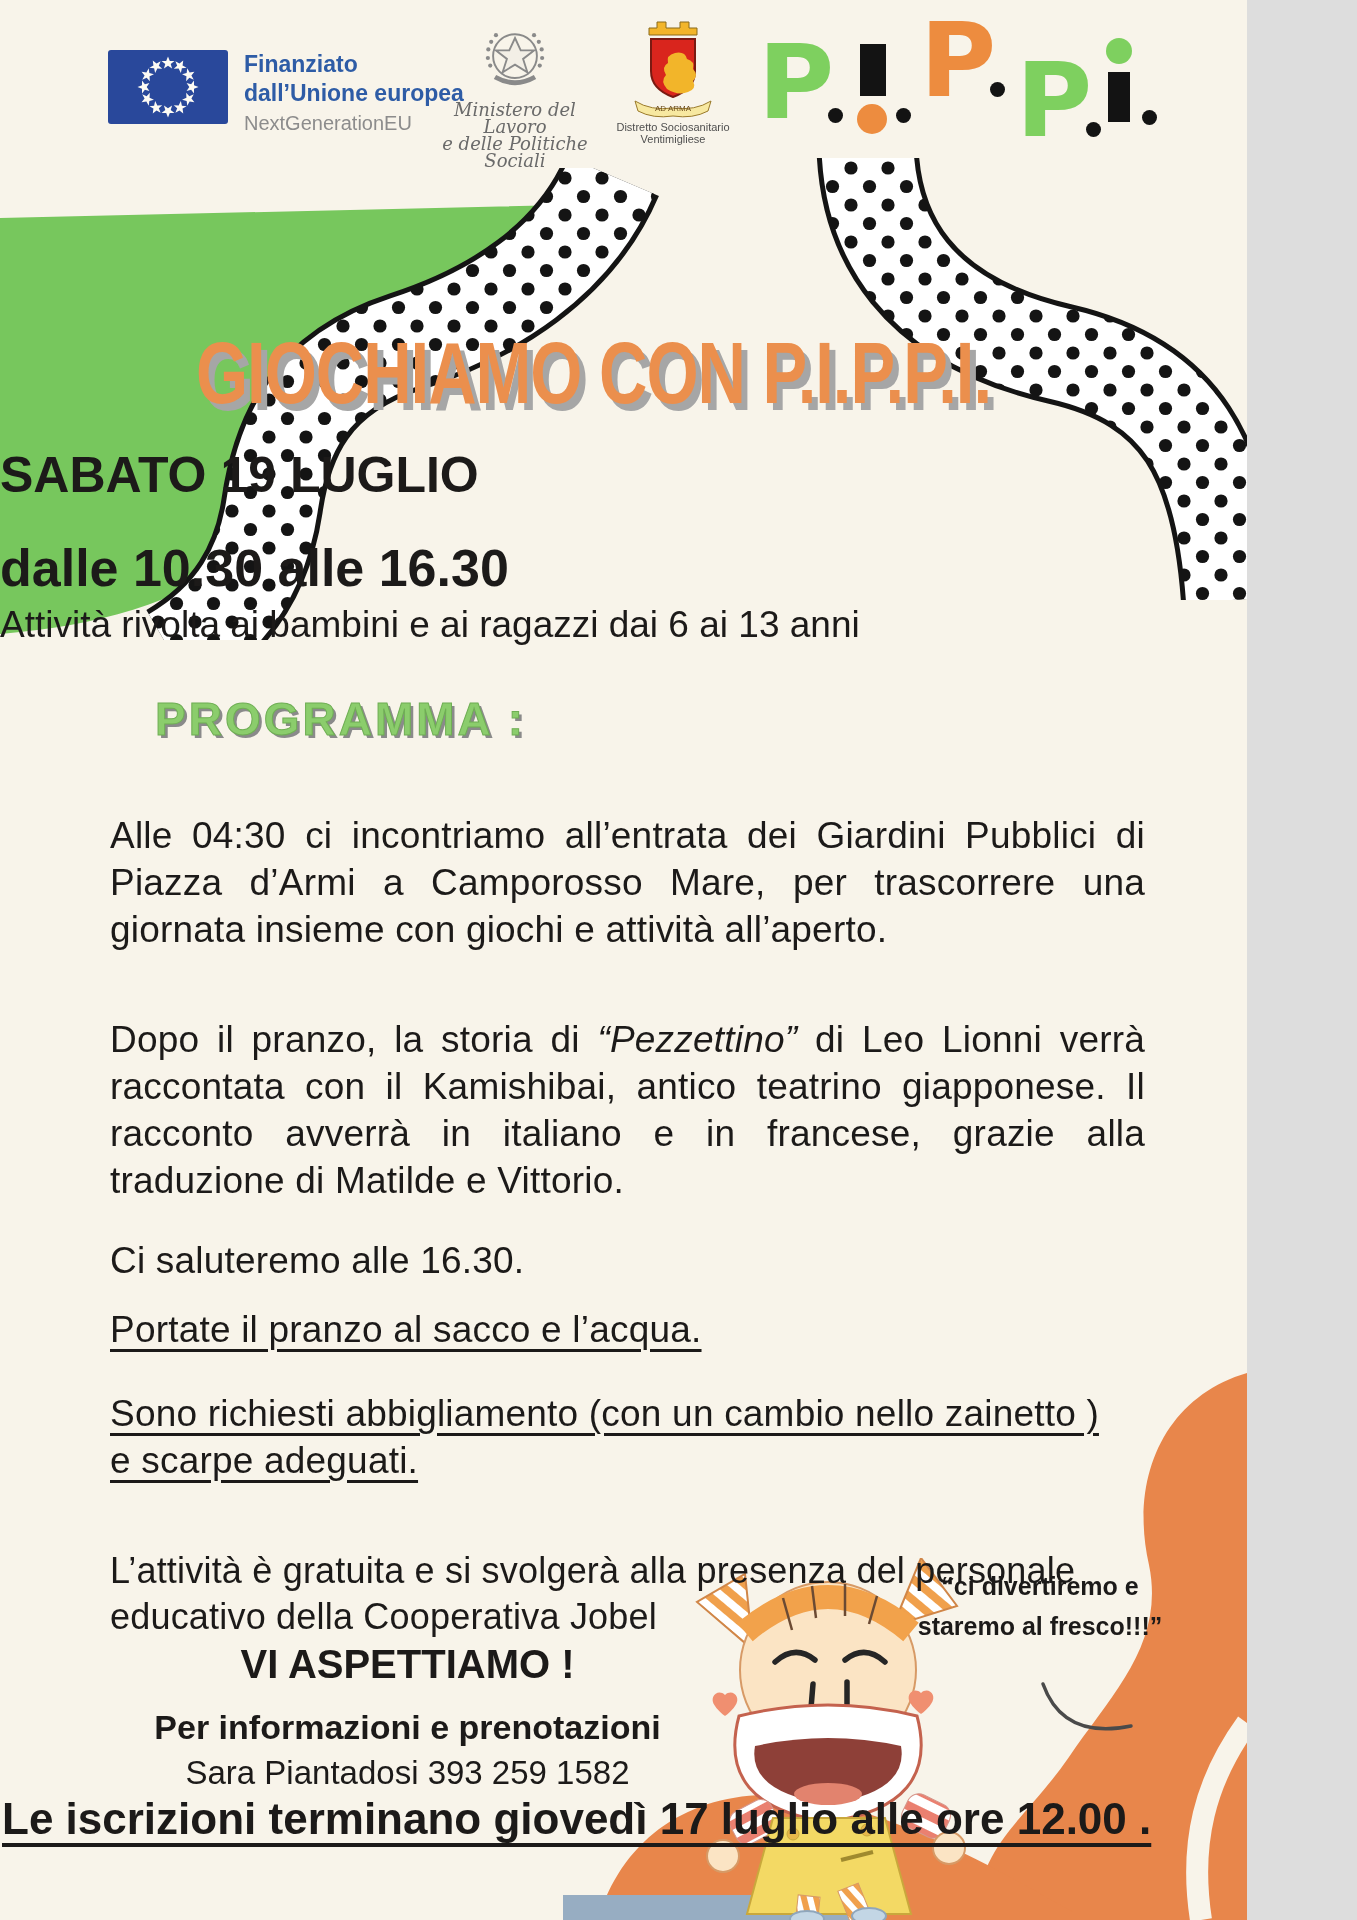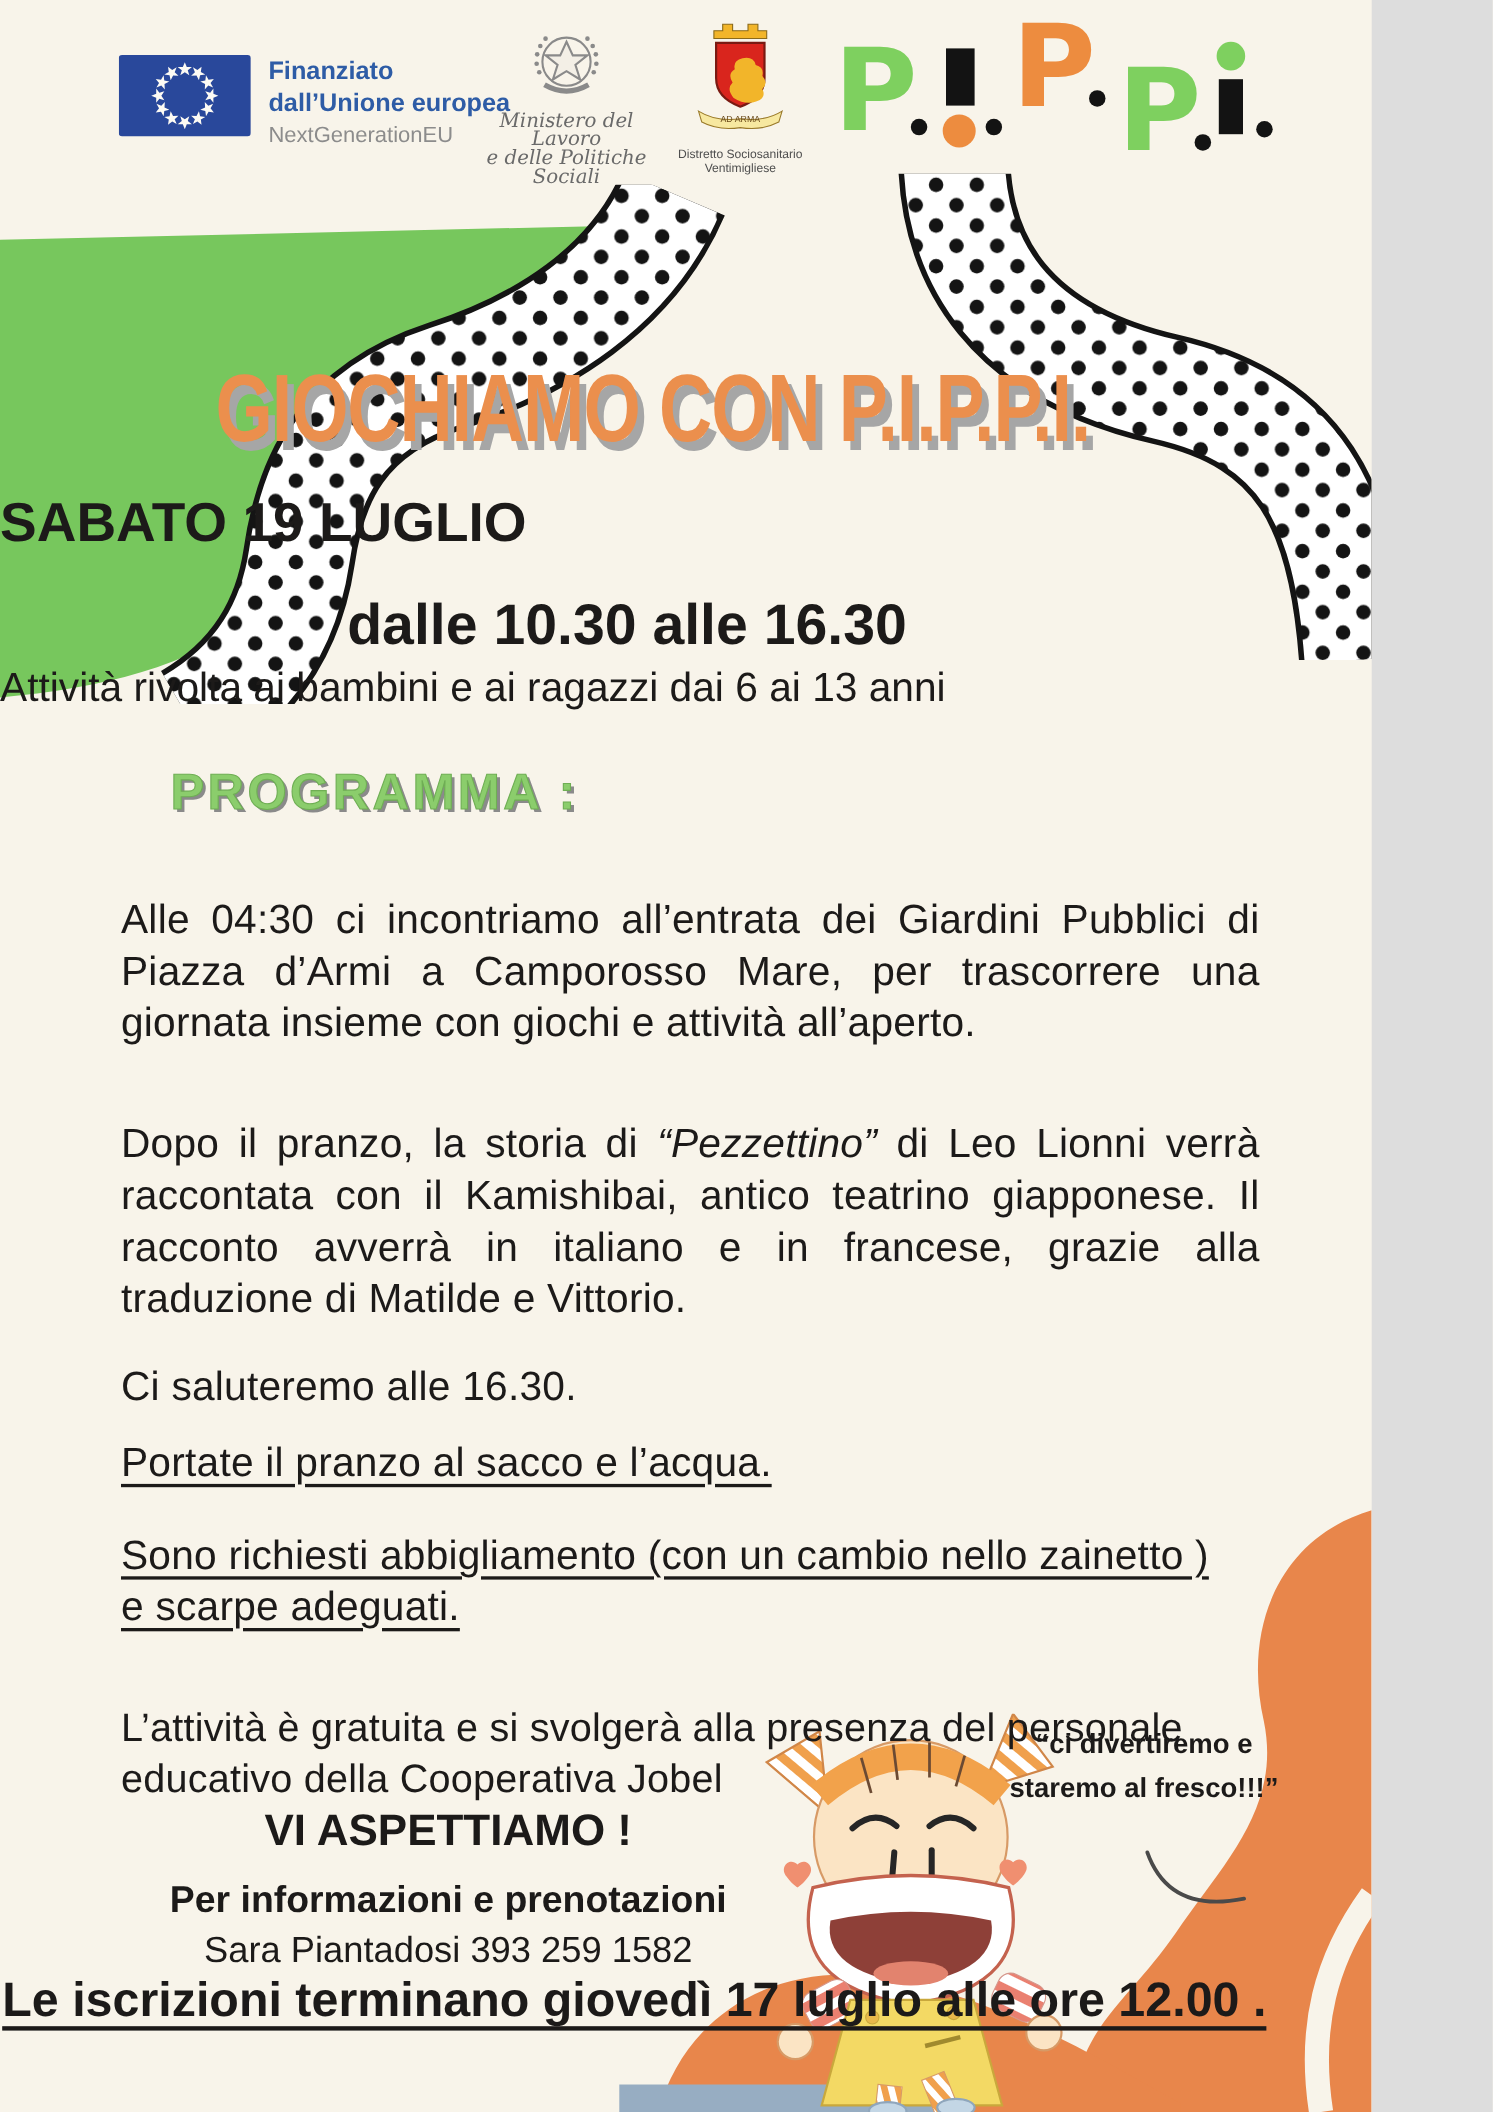--- a/index.html
+++ b/index.html
@@ -25,38 +25,38 @@
 
 .eu-block{left:108px;top:50px;display:flex;gap:16px;z-index:3;}
 .eu-flag{width:120px;height:74px;display:block;}
 .eu-bold{font-size:23px;font-weight:700;color:var(--eu-text-blue);line-height:29px;}
 .eu-sub{font-size:20px;color:var(--gray);line-height:30px;}
 .min-block{left:430px;top:18px;width:170px;text-align:center;z-index:3;}
 .min-emblem{width:84px;height:80px;margin:0 auto;display:block;}
 .min-text{font-family:"DejaVu Serif",serif;font-style:italic;font-size:18px;color:#6a6a6a;line-height:17px;margin-top:3px;}
 .crest-block{left:598px;top:14px;width:150px;text-align:center;z-index:3;}
 .crest-svg{width:92px;height:106px;margin:0 auto;display:block;}
-.crest-caption{font-size:11px;color:#4f4f4f;margin-top:15px;}
+.crest-caption{font-size:11px;color:#4f4f4f;margin-top:1px;}
 
 .pippi{left:758px;top:24px;width:400px;height:104px;z-index:3;}
 .pippi span{position:absolute;font-family:"DejaVu Sans",sans-serif;font-weight:900;line-height:1;}
 .pp{font-size:104px;}
 .pp-g{color:var(--pippi-green);}
 .pp-o{color:var(--pippi-orange);}
 .pdot{width:15px;height:15px;border-radius:50%;background:#131313;position:absolute;}
 .excl-bar{left:102px;top:20px;width:26px;height:52px;background:#131313;position:absolute;}
 .excl-dot{left:99px;top:80px;width:30px;height:30px;border-radius:50%;background:var(--pippi-orange);position:absolute;}
 .i-dot{left:348px;top:14px;width:26px;height:26px;border-radius:50%;background:var(--pippi-green);position:absolute;}
 .i-bar{left:350px;top:48px;width:22px;height:50px;background:#131313;position:absolute;}
 
 .title{left:60px;top:322px;width:1067px;text-align:center;font-size:67px;font-weight:800;
   letter-spacing:-1px;color:var(--title-orange);transform:scaleY(1.3);transform-origin:center top;
   text-shadow:6px 6px 0 var(--title-shadow);white-space:nowrap;z-index:3;}
 .date{top:446px;left:0;width:1140px;text-align:left;font-size:50px;font-weight:800;z-index:3;}
-.time{top:538px;left:0;width:1140px;text-align:center;font-size:52px;font-weight:800;z-index:3;}
+.time{top:538px;left:0;width:1140px;text-align:left;font-size:52px;font-weight:800;z-index:3;}
 .audience{top:604px;left:0;width:1140px;text-align:left;font-size:37px;font-weight:500;z-index:3;}
 .prog{top:692px;left:155px;font-size:46px;font-weight:800;letter-spacing:3px;color:var(--prog-green);
   -webkit-text-stroke:1px #6FAE54;text-shadow:3px 3px 0 #8a8a8a;z-index:3;}
 .para{left:110px;width:1035px;font-size:37px;line-height:47px;letter-spacing:.2px;z-index:3;}
 .just{text-align:justify;}
 .p1{top:812px;}
 .p2{top:1016px;}
 .p3{top:1237px;}
 .u1{top:1306px;text-decoration:underline;text-decoration-thickness:3px;text-underline-offset:7px;}
 .u2{top:1390px;width:1000px;text-decoration:underline;text-decoration-thickness:3px;text-underline-offset:7px;}

